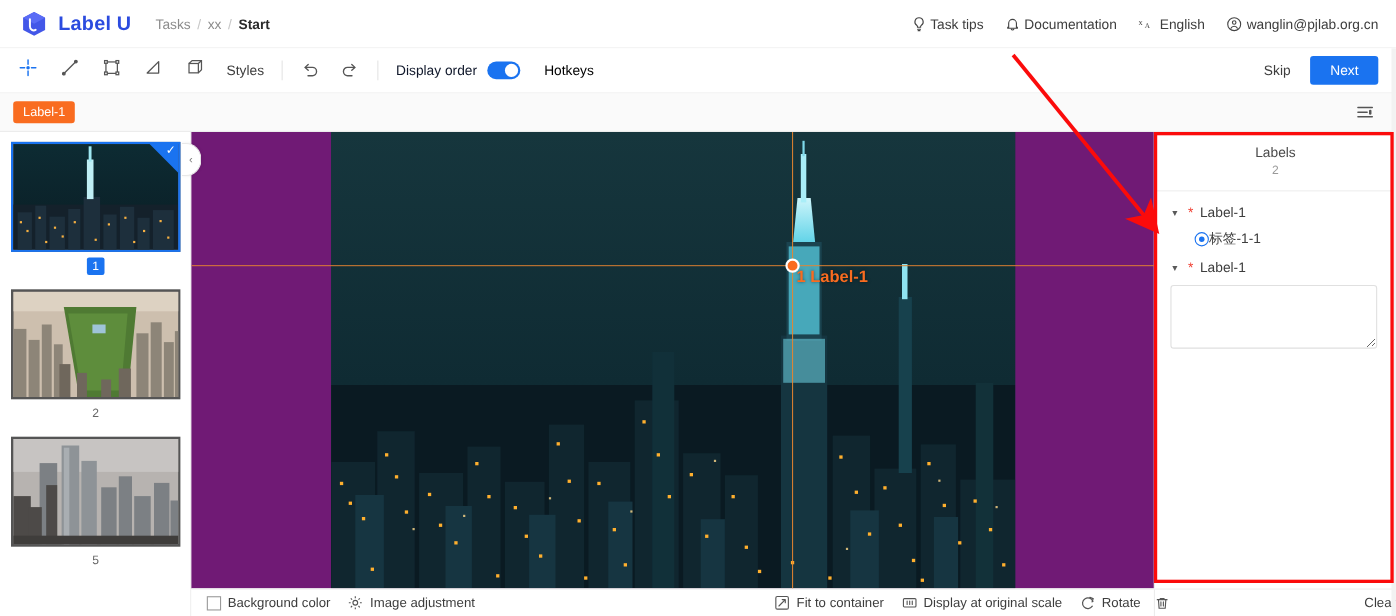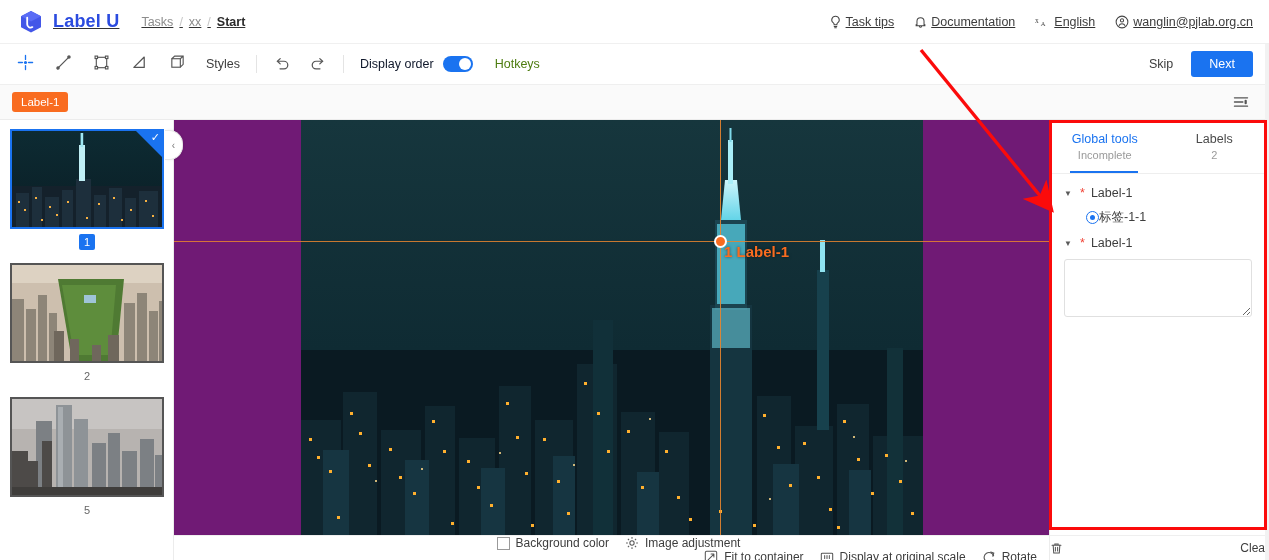--- a/index.html
+++ b/index.html
@@ -12,21 +12,21 @@
     color: #333333;
     -webkit-font-smoothing: antialiased;
   }
   .app { position: relative; width: 1269px; height: 560px; }
 
   
   .topbar {
     position: absolute; left: 0; top: 0; width: 1269px; height: 44px;
     background: #ffffff;
     border-bottom: 1px solid #f0f0f0;
-    display: flex; align-items: center; text-decoration: underline;
+    display: flex; align-items: center;
   }
   .brand { display: flex; align-items: center; margin-left: 18px; }
   .brand-mark { width: 26px; height: 26px; position: relative; }
   .brand-name {
     margin-left: 9px; font-size: 18px; font-weight: 700;
     color: #2b4bdf; letter-spacing: .2px;
   }
   .crumbs {
     margin-left: 22px; font-size: 12.5px; color: #8c8c8c;
     display: flex; align-items: center; gap: 6px;
@@ -61,21 +61,21 @@
   .undo-redo { display: flex; align-items: center; gap: 18px; }
   .display-order { display: flex; align-items: center; gap: 9px; font-size: 12.5px; color: #0f172a; }
   .switch {
     width: 30px; height: 16px; border-radius: 8px; background: #1a73f0;
     position: relative; cursor: pointer; flex: none;
   }
   .switch .knob {
     position: absolute; right: 2px; top: 2px;
     width: 12px; height: 12px; border-radius: 50%; background: #fff;
   }
-  .hotkeys { margin-left: 22px; font-size: 12.5px; color: #4d7c0f; cursor: pointer; }
+  .hotkeys { margin-left: 22px; font-size: 12.5px; color: #000000; cursor: pointer; }
   .toolbar-right { margin-left: auto; display: flex; align-items: center; margin-right: 16px; gap: 18px; }
   .skip-btn { font-size: 12.5px; color: #3d3d3d; cursor: pointer; }
   .next-btn {
     background: #1a73f0; color: #fff; font-size: 12.5px;
     border: none; border-radius: 3px; padding: 6px 18px; cursor: pointer;
     font-family: "Liberation Sans", sans-serif;
   }
 
   
   .labelbar {
@@ -150,21 +150,21 @@
   .point-label {
     position: absolute; left: 550px; top: 123px; z-index: 5;
     color: #f96c20; font-size: 15px; font-weight: 600;
     text-shadow: 0 0 3px rgba(0,0,0,.5);
   }
 
   
   .bottombar {
     position: absolute; left: 174px; top: 535px; width: 875px; height: 25px;
     background: #ffffff; border-top: 1px solid #efefef;
-    display: flex; align-items: center; font-size: 12px; color: #3d3d3d; flex-direction: column;
+    display: flex; align-items: center; font-size: 12px; color: #3d3d3d;
   }
   .bb-left { display: flex; align-items: center; gap: 16px; margin-left: 14px; }
   .bb-right { display: flex; align-items: center; gap: 16px; margin-left: auto; margin-right: 12px; }
   .bb-item { display: flex; align-items: center; gap: 6px; cursor: pointer; }
   .swatch { width: 13px; height: 13px; border: 1px solid #9a9a9a; background: #fff; }
 
   
   .rightpanel {
     position: absolute; left: 1049px; top: 120px; width: 220px; height: 415px;
     background: #ffffff; border-left: 1px solid #ececec;
@@ -670,24 +670,20 @@
             <path d="M9.4 2.2l3.2 1.2-1 3.2"></path>
           </svg>
         </span>
         <span>Rotate</span>
       </div>
     </div>
   </div>
 
   <div class="rightpanel">
     <div class="tabs">
-      <div class="tab active">
-        <span class="t-title">Global tools</span>
-        <span class="t-sub">Incomplete</span>
-      </div>
       <div class="tab">
         <span class="t-title">Labels</span>
         <span class="t-sub">2</span>
       </div>
     </div>
 
     <div class="panel-body">
 
       <div class="grp">
         <span class="caret">▼</span>

